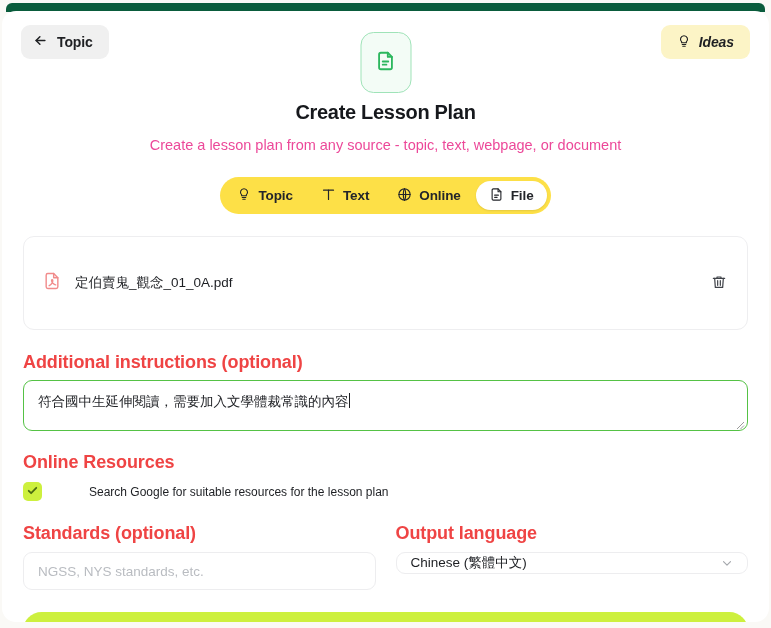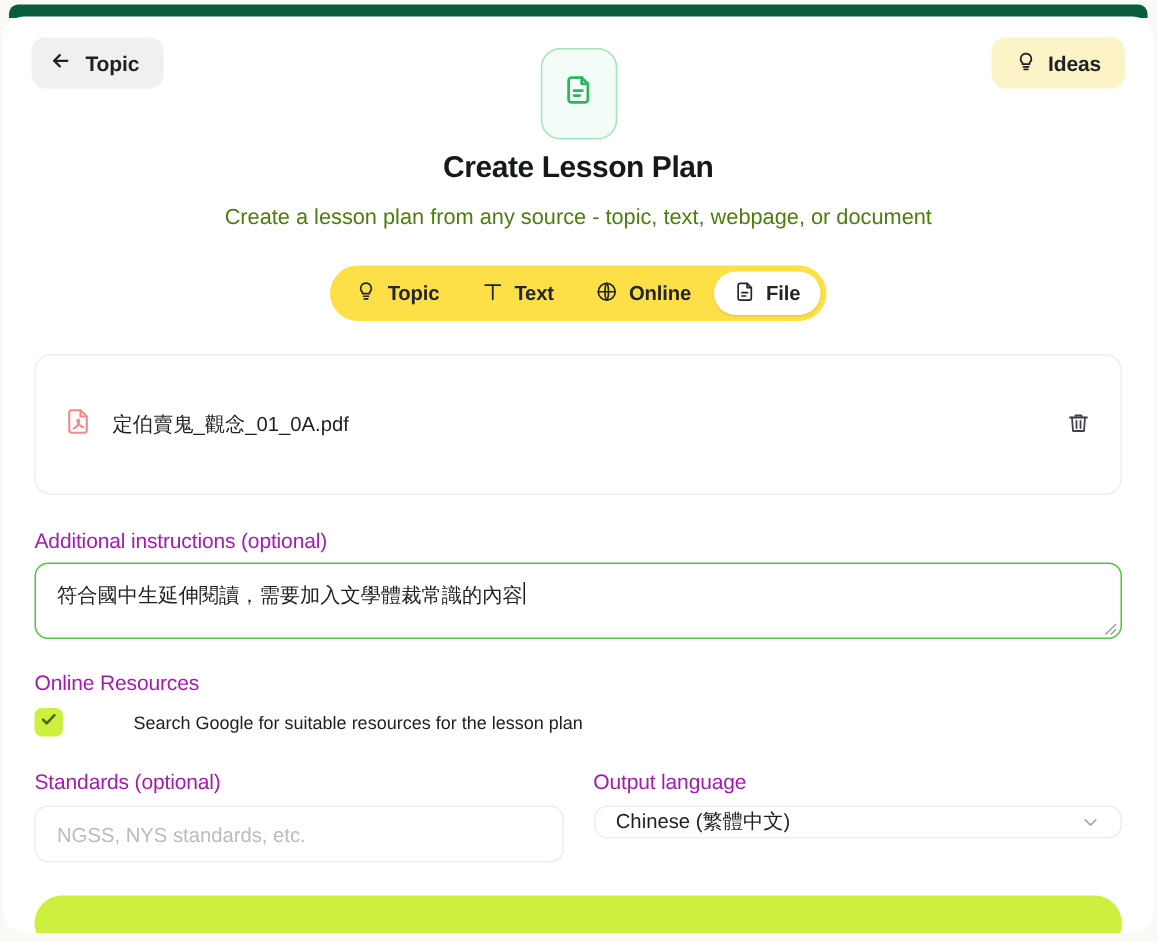--- a/index.html
+++ b/index.html
@@ -74,20 +74,21 @@
     top: 14px;
     height: 34px;
     padding: 0 16px;
     display: flex;
     align-items: center;
     gap: 8px;
     background: #fcf4c6;
     border: none;
     border-radius: 9px;
     cursor: pointer;
+    font-style: italic;
   }
   .ideas-btn .lbl {
     font-size: 14px;
     font-weight: 700;
     color: #1f2023;
     letter-spacing: -0.1px;
   }
 
   .hero-icon {
     position: absolute;
@@ -109,21 +110,21 @@
     text-align: center;
     font-size: 20px;
     font-weight: 700;
     color: #16181c;
     letter-spacing: -0.3px;
     margin-top: 12px;
   }
   .subtitle {
     text-align: center;
     font-size: 14.5px;
-    color: #4d7c0f;
+    color: #ec4899;
     margin-top: 13px;
   }
 
   
   .tabs-wrap {
     display: flex;
     justify-content: center;
     margin-top: 24px;
   }
   .tabs {
@@ -186,23 +187,23 @@
     margin-left: auto;
     background: transparent;
     border: none;
     cursor: pointer;
     display: flex;
     align-items: center;
     padding: 2px;
   }
 
   .field-label {
-    font-size: 14px;
-    font-weight: 400;
-    color: #a21caf;
+    font-size: 18px;
+    font-weight: 700;
+    color: #ef4444;
     letter-spacing: -0.1px;
   }
 
   .instr-label { margin-top: 22px; margin-bottom: 7px; }
 
   .instr-area {
     position: relative;
     width: 100%;
     height: 51px;
     border: 1.8px solid #55c245;

